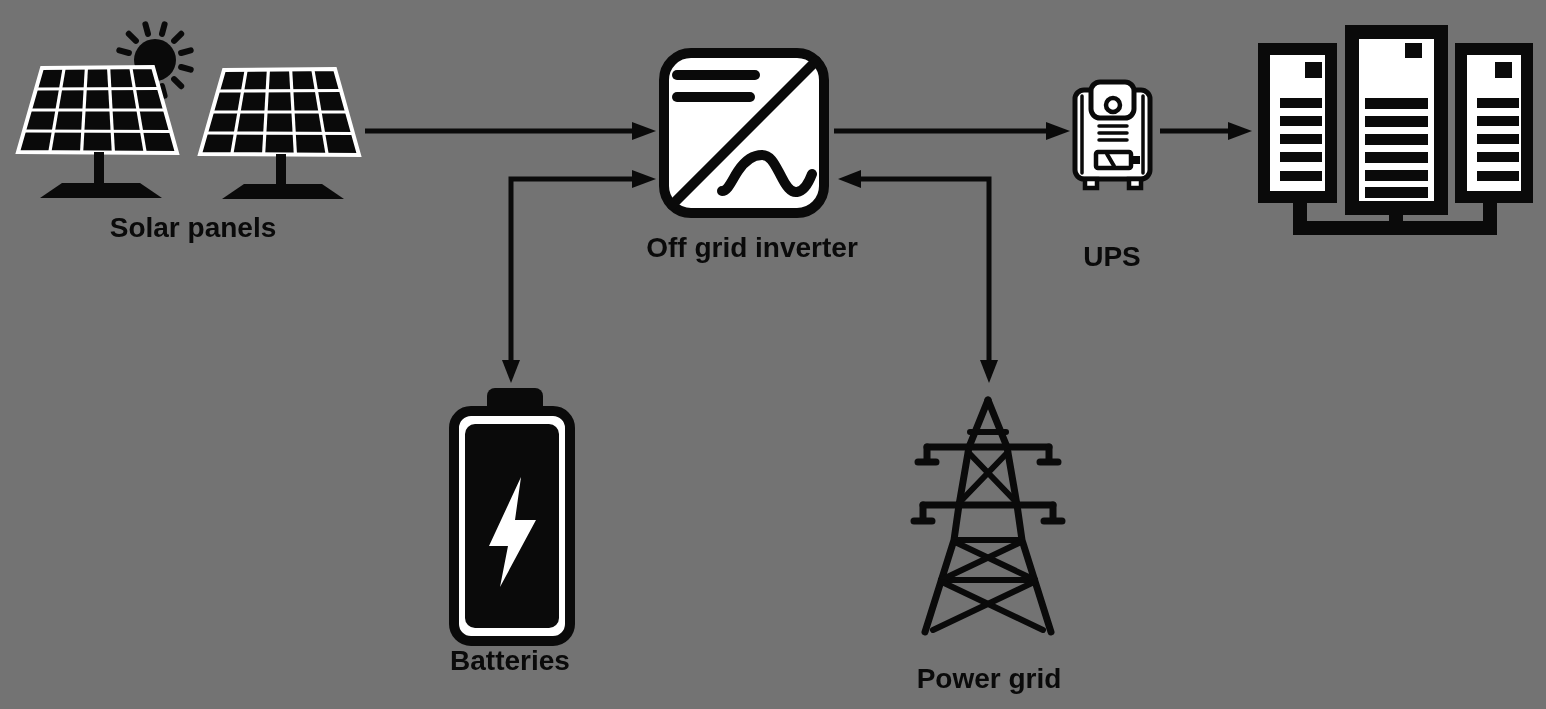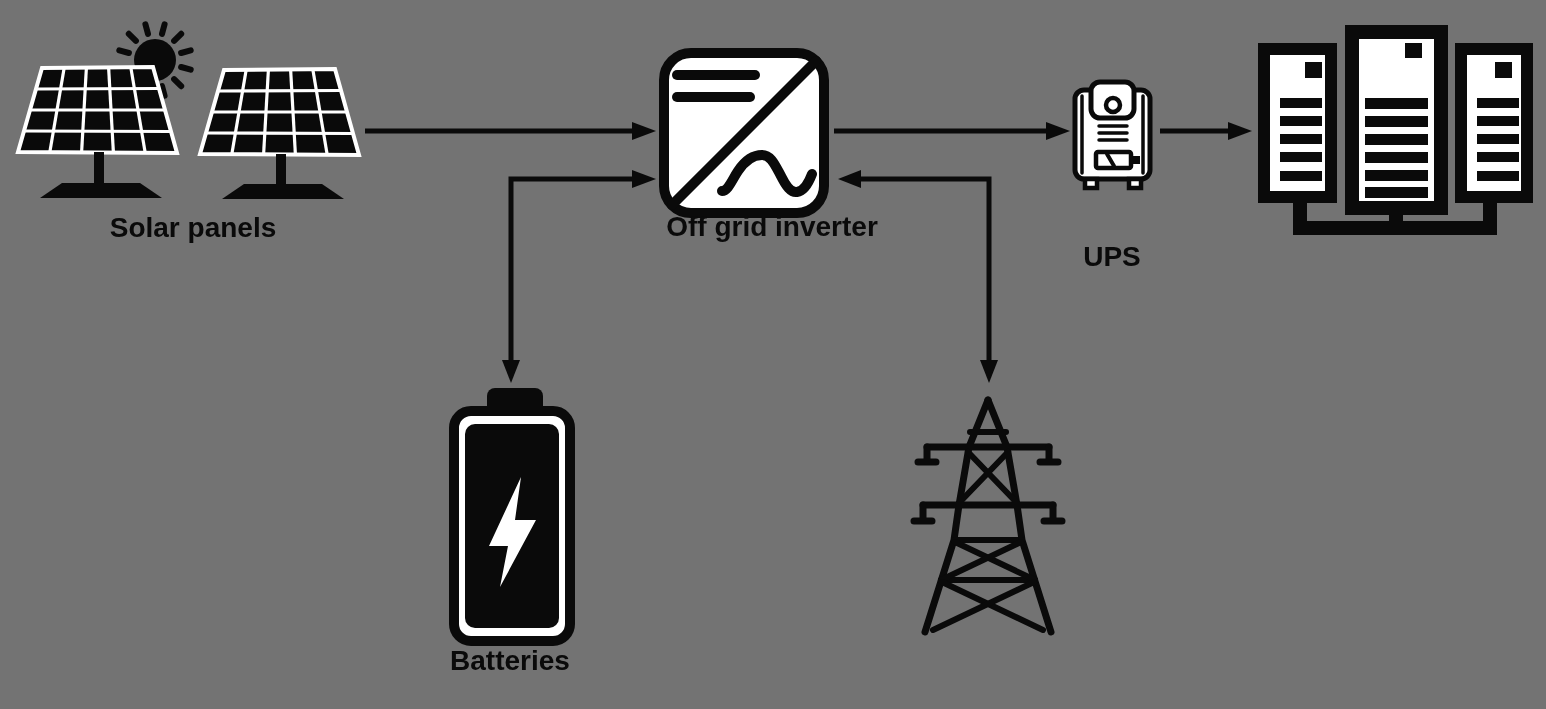--- a/index.html
+++ b/index.html
@@ -105,21 +105,21 @@
 
   <svg class="icon" style="left:654px;top:43px;" width="180" height="180" viewBox="0 0 180 180">
     <rect x="10" y="10" width="160" height="160" rx="27" fill="#ffffff" stroke="#0a0a0a" stroke-width="10"></rect>
     <line x1="162" y1="18" x2="18" y2="162" stroke="#0a0a0a" stroke-width="10" stroke-linecap="round"></line>
     <g stroke="#0a0a0a" stroke-width="10" stroke-linecap="round">
       <line x1="23" y1="32" x2="101" y2="32"></line>
       <line x1="23" y1="54" x2="96" y2="54"></line>
     </g>
     <path d="M68,148 C74,148 78,137 84,128 C90,119 98,112 108,112 C117,112 121,122 127,133 C132,143 137,150 143,149 C150,148 155,139 158,131" fill="none" stroke="#0a0a0a" stroke-width="10" stroke-linecap="round"></path>
   </svg>
-  <div class="label" style="left:752px;top:211px;margin-left:20px;">Off grid inverter</div>
+  <div class="label" style="left:752px;top:232px;">Off grid inverter</div>
 
   <svg class="icon" style="left:1064px;top:78px;" width="92" height="116" viewBox="0 0 92 116">
     <rect x="11" y="12" width="75" height="89" rx="9" fill="#ffffff" stroke="#0a0a0a" stroke-width="5"></rect>
     <g stroke="#0a0a0a" stroke-width="3.5" stroke-linecap="round">
       <line x1="18" y1="18" x2="18" y2="95"></line>
       <line x1="79" y1="18" x2="79" y2="95"></line>
     </g>
     <rect x="27" y="4" width="43" height="36" rx="9" fill="#ffffff" stroke="#0a0a0a" stroke-width="5"></rect>
     <circle cx="49" cy="27" r="7" fill="#ffffff" stroke="#0a0a0a" stroke-width="4.5"></circle>
     <g stroke="#0a0a0a" stroke-width="3.5" stroke-linecap="round">
@@ -201,14 +201,15 @@
       <line x1="44" y1="150" x2="112" y2="150" stroke-width="6"></line>
       <line x1="31" y1="190" x2="125" y2="190" stroke-width="6"></line>
 
       <line x1="45" y1="152" x2="125" y2="190" stroke-width="6"></line>
       <line x1="111" y1="152" x2="31" y2="190" stroke-width="6"></line>
 
       <line x1="32" y1="192" x2="133" y2="240" stroke-width="6"></line>
       <line x1="124" y1="192" x2="23" y2="240" stroke-width="6"></line>
     </g>
   </svg>
+  <div class="label" style="left:989px;top:663px;">Power grid</div>
 
 </div>
 
 </body></html>

